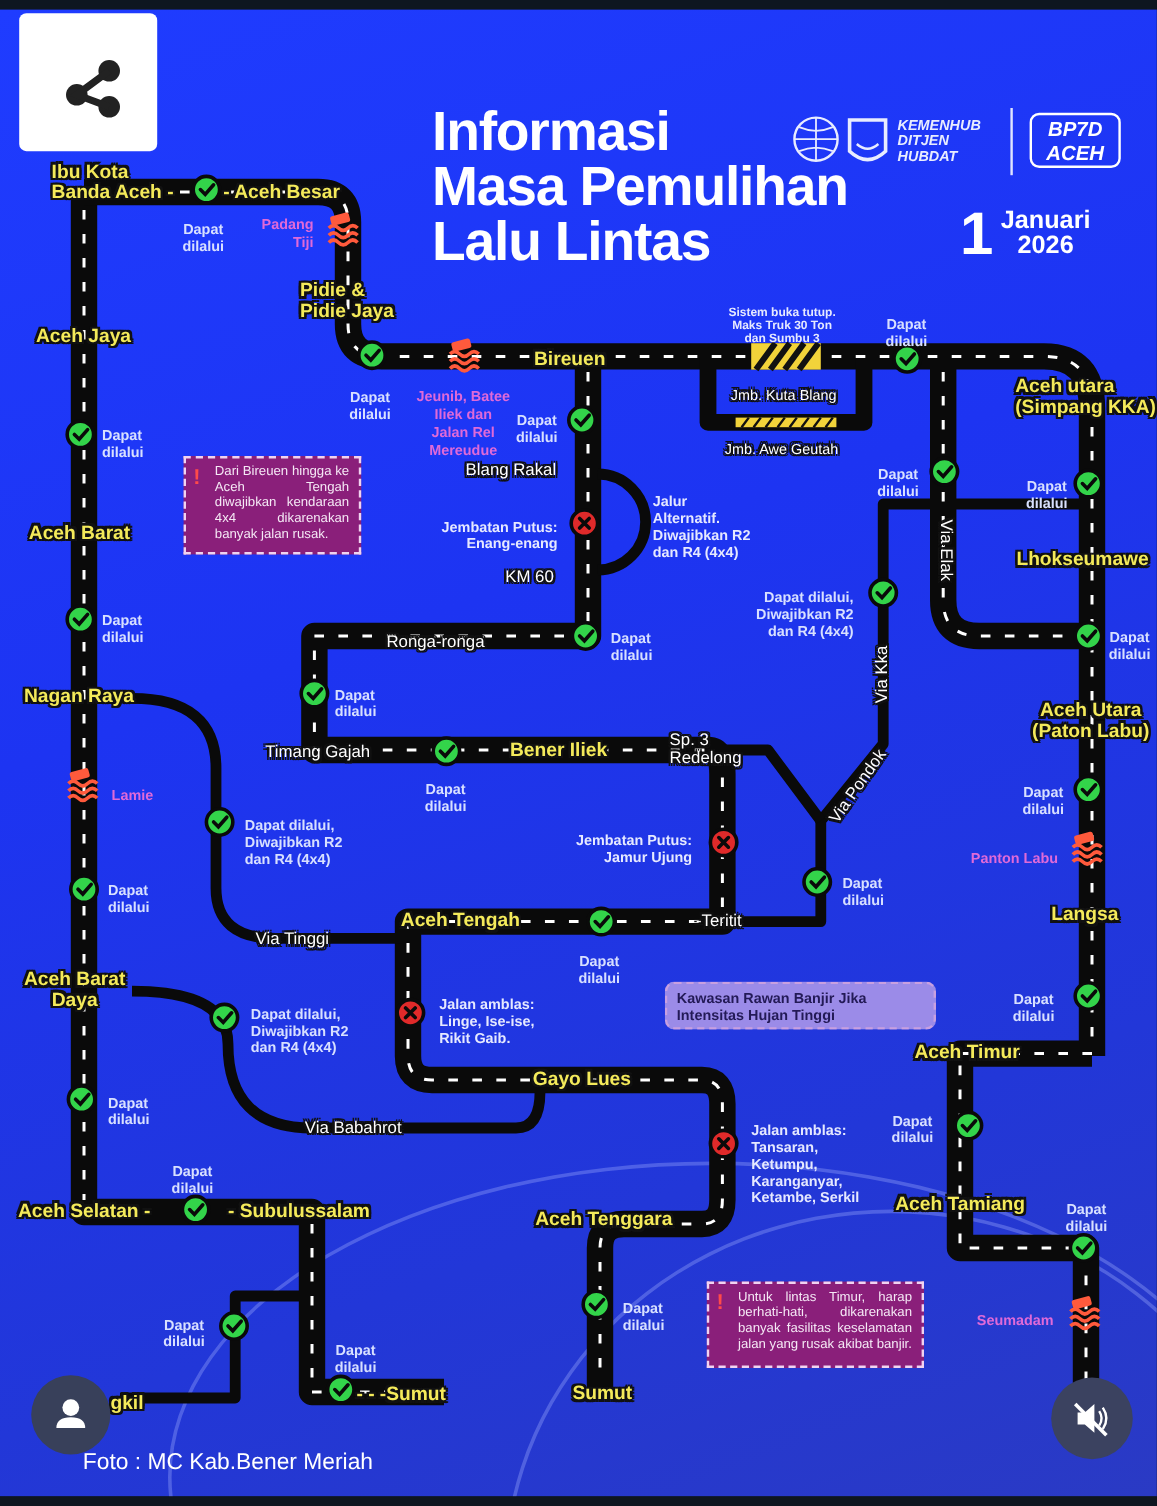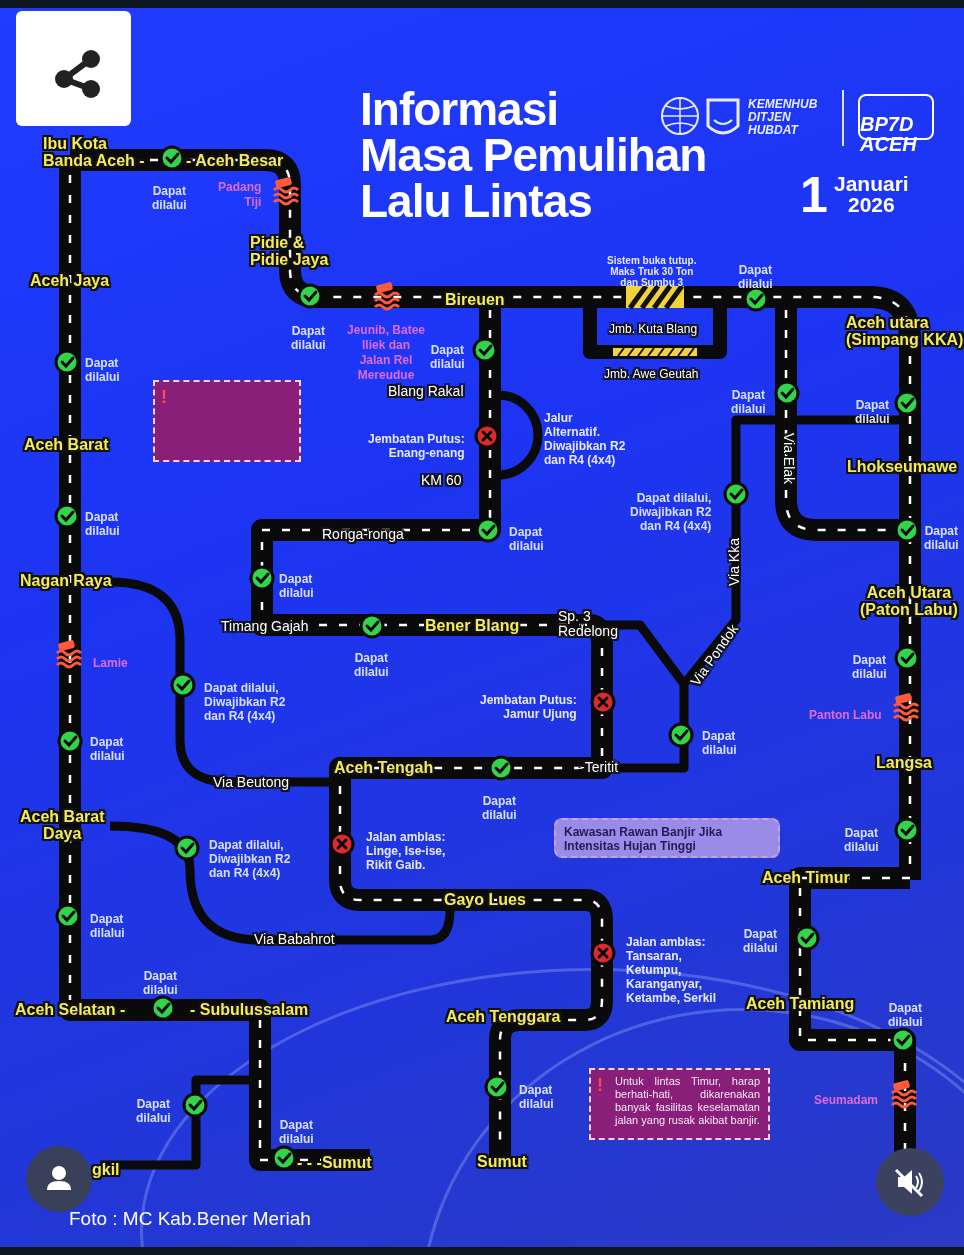--- a/index.html
+++ b/index.html
@@ -18,21 +18,21 @@
   .ok-note { color: #d8e0ff; font-size: 12px; line-height: 14px; font-weight: bold; text-align: center; }
   .ok-note.left { text-align: left; }
   .ok-note.right { text-align: right; }
   .flood-note { color: #e06ad8; font-size: 12px; line-height: 15px; font-weight: bold; text-align: center; }
   .info { color: #e6e9ff; font-size: 12px; line-height: 14px; font-weight: bold; }
   .title { position: absolute; left: 360px; top: 78px; color: #ffffff; font-weight: bold; font-size: 46px; line-height: 46px; letter-spacing: -1px; }
   .date-num { position: absolute; left: 800px; top: 162px; color: #fff; font-weight: bold; font-size: 50px; line-height: 50px; }
   .date-txt { position: absolute; left: 834px; top: 165px; color: #fff; font-weight: bold; font-size: 21px; line-height: 21px; text-align: center; }
   .logo-text { position: absolute; left: 748px; top: 90px; color: #e8ecff; font-size: 12px; line-height: 13px; font-weight: bold; font-style: italic; }
   .logo-div { position: absolute; left: 842px; top: 82px; width: 2px; height: 56px; background: #dfe4ff; }
-  .bpd { position: absolute; left: 858px; top: 86px; width: 76px; height: 46px; color: #fff; font-weight: bold; font-style: italic; font-size: 20px; line-height: 20px; text-align: left; border: 2px solid #fff; border-radius: 8px; box-sizing: border-box; padding-top: 18px; }
+  .bpd { position: absolute; left: 858px; top: 86px; width: 76px; height: 46px; color: #fff; font-weight: bold; font-style: italic; font-size: 17px; line-height: 20px; text-align: center; border: 2px solid #fff; border-radius: 8px; box-sizing: border-box; padding-top: 2px; }
   .warnbox { position: absolute; background: #8a1f7a; border: 2px dashed #f1d3f0; box-sizing: border-box; color: #f5e8f5; font-size: 11px; line-height: 13px; padding: 5px 8px 5px 24px; text-align: justify; }
   .warnbox .bang { position: absolute; left: 6px; top: 6px; color: #ff4a4a; font-weight: bold; font-size: 18px; line-height: 18px; }
   .legend { position: absolute; left: 554px; top: 810px; width: 226px; height: 40px; background: #9b8be8; border: 2px dashed #c8a0e0; border-radius: 8px; box-sizing: border-box; color: #231a56; font-size: 12px; line-height: 14px; font-weight: bold; padding: 5px 8px; }
   .share-btn { position: absolute; left: 16px; top: 11px; width: 115px; height: 115px; background: #ffffff; border-radius: 6px; }
   .avatar-btn { position: absolute; left: 26px; top: 1146px; width: 66px; height: 66px; border-radius: 50%; background: #38405a; }
   .mute-btn { position: absolute; left: 876px; top: 1148px; width: 68px; height: 68px; border-radius: 50%; background: #3b4260; }
   .caption { position: absolute; left: 69px; top: 1208px; color: #ffffff; font-size: 19px; line-height: 22px; }
 </style>
 </head>
 <body>
@@ -200,36 +200,36 @@
     <div class="sub">(Simpang KKA)</div>
   </div>
   <div class="lbl place" style="left:847px;top:450px">Lhokseumawe</div>
   <div class="lbl place" style="left:860px;top:576px;text-align:center">
     <div>Aceh Utara</div>
     <div class="sub">(Paton Labu)</div>
   </div>
   <div class="lbl place" style="left:876px;top:746px">Langsa</div>
   <div class="lbl place" style="left:762px;top:861px">Aceh Timur</div>
   <div class="lbl place" style="left:746px;top:987px">Aceh Tamiang</div>
-  <div class="lbl place" style="left:425px;top:609px">Bener Blang</div>
+  <div class="lbl place" style="left:425px;top:609px">Bener Iliek</div>
   <div class="lbl place" style="left:334px;top:751px">Aceh Tengah</div>
   <div class="lbl place" style="left:444px;top:883px">Gayo Lues</div>
   <div class="lbl place" style="left:446px;top:1000px">Aceh Tenggara</div>
   <div class="lbl place" style="left:477px;top:1145px">Sumut</div>
 
   <div class="lbl wlabel" style="left:388px;top:376px">Blang Rakal</div>
   <div class="lbl wlabel" style="left:421px;top:465px">KM 60</div>
   <div class="lbl wlabel" style="left:322px;top:519px">Ronga-ronga</div>
   <div class="lbl wlabel" style="left:221px;top:611px">Timang Gajah</div>
   <div class="lbl wlabel" style="left:558px;top:601px">
     <div>Sp. 3</div>
     <div>Redelong</div>
   </div>
   <div class="lbl wlabel" style="left:580px;top:752px">-Teritit</div>
-  <div class="lbl wlabel" style="left:213px;top:767px">Via Beutong</div>
+  <div class="lbl wlabel" style="left:213px;top:767px">Via Tinggi</div>
   <div class="lbl wlabel" style="left:254px;top:924px">Via Babahrot</div>
   <div class="lbl wlabel" style="left:778px;top:425px;transform:rotate(90deg);transform-origin:left top;left:796px">Via Elak</div>
   <div class="lbl wlabel" style="left:727px;top:578px;transform:rotate(-90deg);transform-origin:left top">Via Kka</div>
   <div class="lbl wlabel" style="left:688px;top:672px;transform:rotate(-55deg);transform-origin:left top">Via Pondok</div>
   <div class="lbl wlabel" style="left:609px;top:314px;font-size:12px">Jmb. Kuta Blang</div>
   <div class="lbl wlabel" style="left:604px;top:359px;font-size:12px">Jmb. Awe Geutah</div>
 
   <div class="lbl ok-note" style="left:152px;top:176px">
       <div>Dapat</div>
       <div>dilalui</div>
@@ -383,20 +383,21 @@
       <div>Iliek dan</div>
       <div>Jalan Rel</div>
       <div>Mereudue</div>
     </div>
   <div class="lbl flood-note" style="left:93px;top:648px">Lamie</div>
   <div class="lbl flood-note" style="left:809px;top:700px">Panton Labu</div>
   <div class="lbl flood-note" style="left:814px;top:1085px">Seumadam</div>
 
   <div class="warnbox" style="left:153px;top:372px;width:148px;height:82px;">
     <span class="bang">!</span>
+    <span>Dari Bireuen hingga ke Aceh Tengah diwajibkan kendaraan 4x4 dikarenakan banyak jalan rusak.</span>
   </div>
   <div class="warnbox" style="left:589px;top:1060px;width:181px;height:72px;">
     <span class="bang">!</span>
     <span>Untuk lintas Timur, harap berhati-hati, dikarenakan banyak fasilitas keselamatan jalan yang rusak akibat banjir.</span>
   </div>
 
   <div class="legend">
     <div style="width:170px">Kawasan Rawan Banjir Jika Intensitas Hujan Tinggi</div>
   </div>
 </div>

